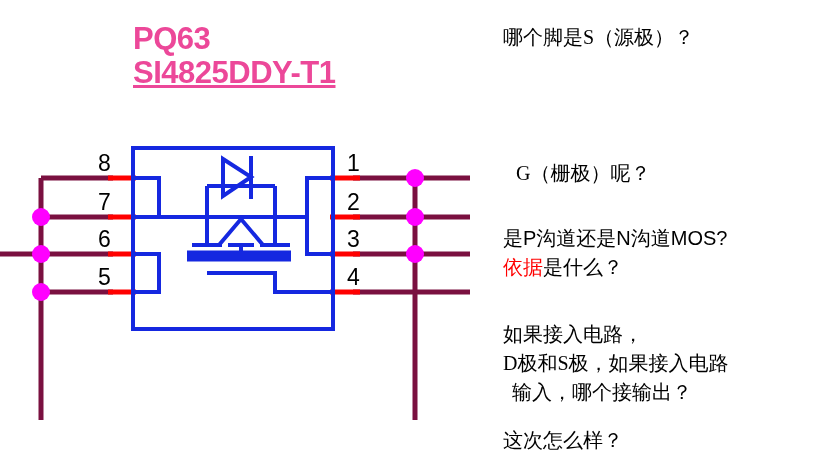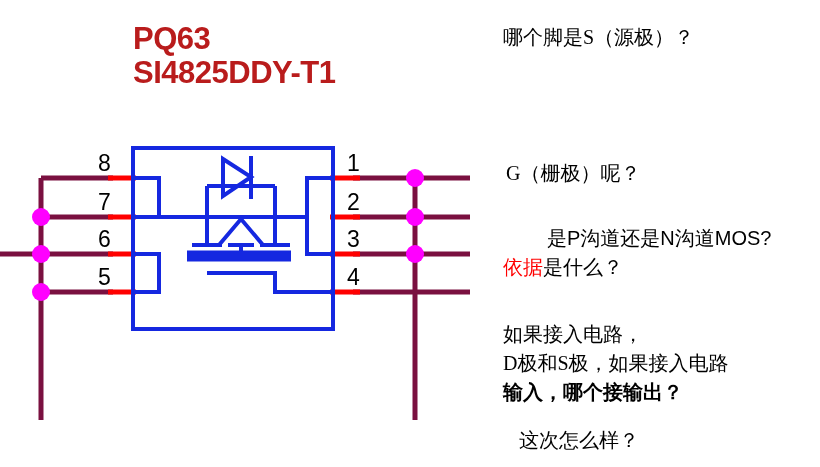--- a/index.html
+++ b/index.html
@@ -19,29 +19,29 @@
     width: 820px;
     height: 467px;
     background: #ffffff;
   }
 
   
   .part-label {
     position: absolute;
     left: 133px;
     top: 22px;
-    color: #b91c1c;
+    color: #ec4899;
     font-weight: bold;
     font-size: 31px;
     line-height: 34px;
     letter-spacing: -0.5px;
     white-space: nowrap;
     font-family: "Liberation Sans", "DejaVu Sans", sans-serif;
   }
-  .part-label .line2 { display: block; }
+  .part-label .line2 { display: block; text-decoration: underline; }
 
   
   #schematic {
     position: absolute;
     left: 0;
     top: 0;
     width: 470px;
     height: 467px;
   }
 
@@ -168,30 +168,30 @@
   <div class="pin-num" style="left:347px; top:152px;">1</div>
   <div class="pin-num" style="left:347px; top:191px;">2</div>
   <div class="pin-num" style="left:347px; top:228px;">3</div>
   <div class="pin-num" style="left:347px; top:266px;">4</div>
 
   <div id="questions">
 
     <div class="q-line" style="left:0px; top:25px;">哪个脚是S（源极）？</div>
 
 
-    <div class="q-line" style="left:3px; top:161px;">G（栅极）呢？</div>
+    <div class="q-line" style="left:13px; top:161px;">G（栅极）呢？</div>
 
-    <div class="q-line sans" style="left:0px; top:226px;margin-left:44px;">是P沟道还是N沟道MOS?</div>
+    <div class="q-line sans" style="left:0px; top:226px;">是P沟道还是N沟道MOS?</div>
 
     <div class="q-line" style="left:0px; top:255px;">
       <span class="accent-red">依据</span><span>是什么？</span>
     </div>
 
     <div class="q-line" style="left:0px; top:322px;">如果接入电路，</div>
 
     <div class="q-line" style="left:0px; top:351px;">D极和S极，如果接入电路</div>
 
-    <div class="q-line" style="left:0px; top:380px;font-weight:bold;">输入，哪个接输出？</div>
+    <div class="q-line" style="left:9px; top:380px;">输入，哪个接输出？</div>
 
-    <div class="q-line" style="left:0px; top:428px;margin-left:16px;">这次怎么样？</div>
+    <div class="q-line" style="left:0px; top:428px;">这次怎么样？</div>
   </div>
 
 </div>
 
 </body></html>

